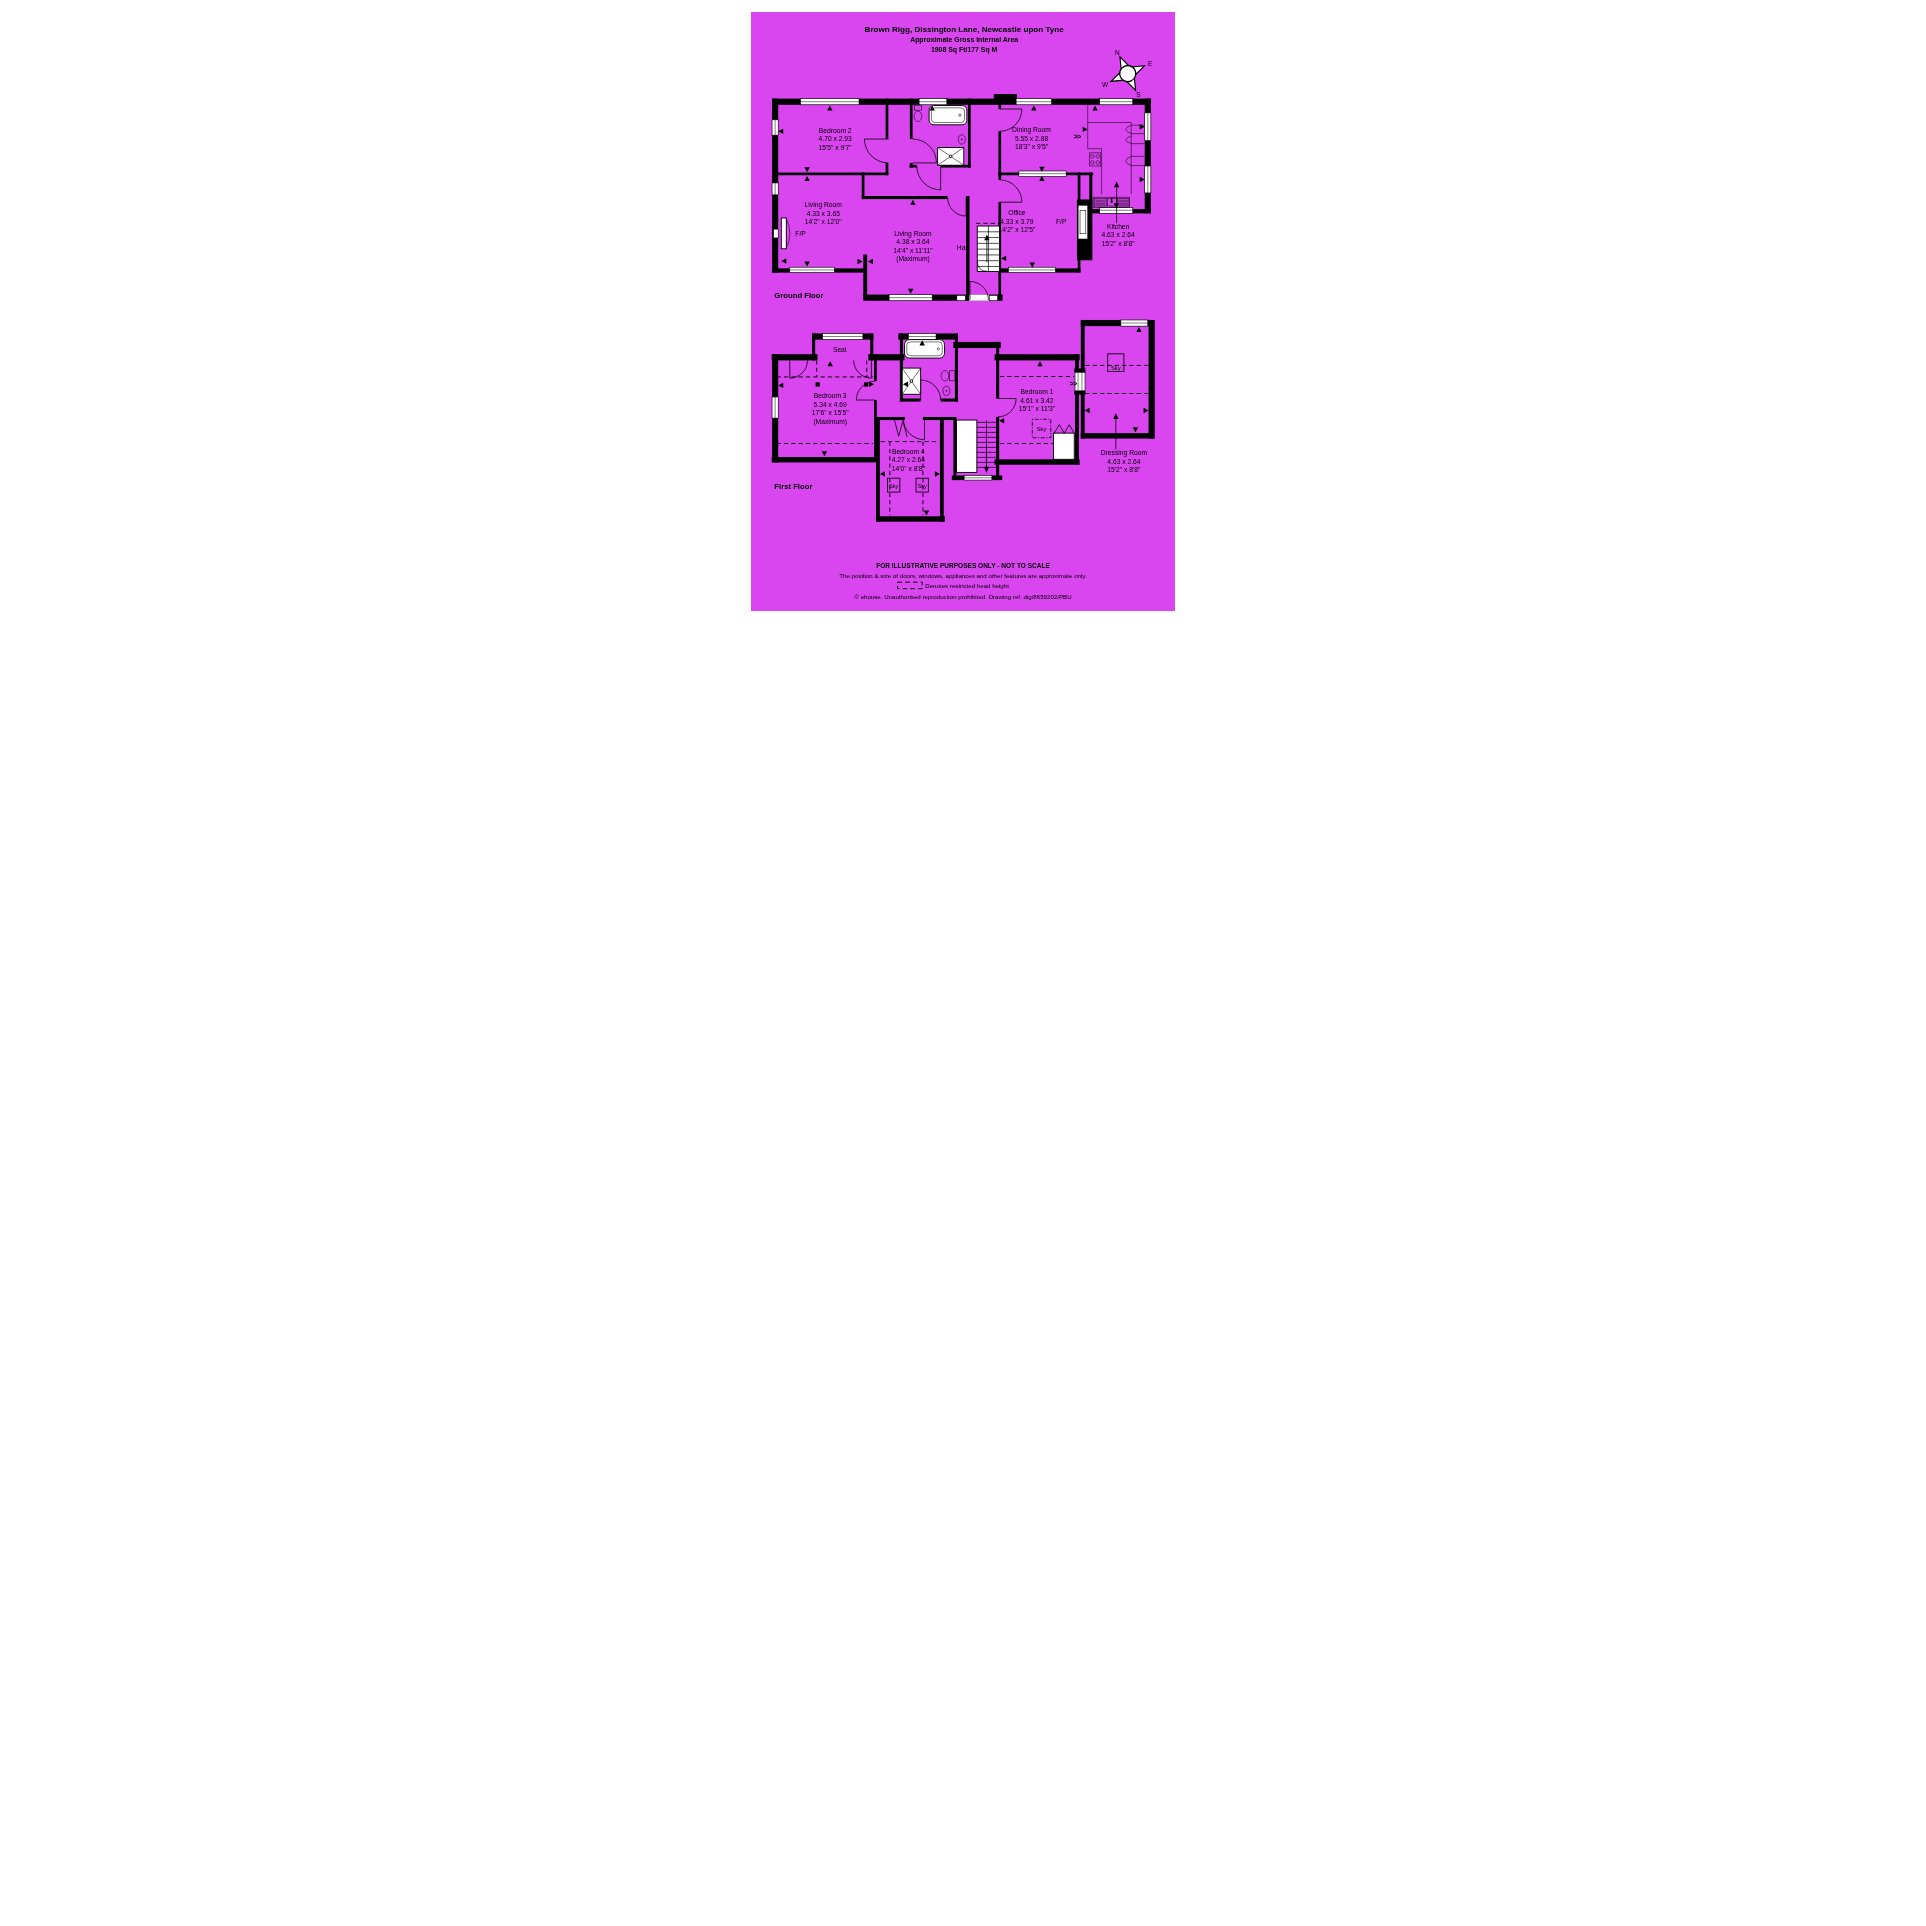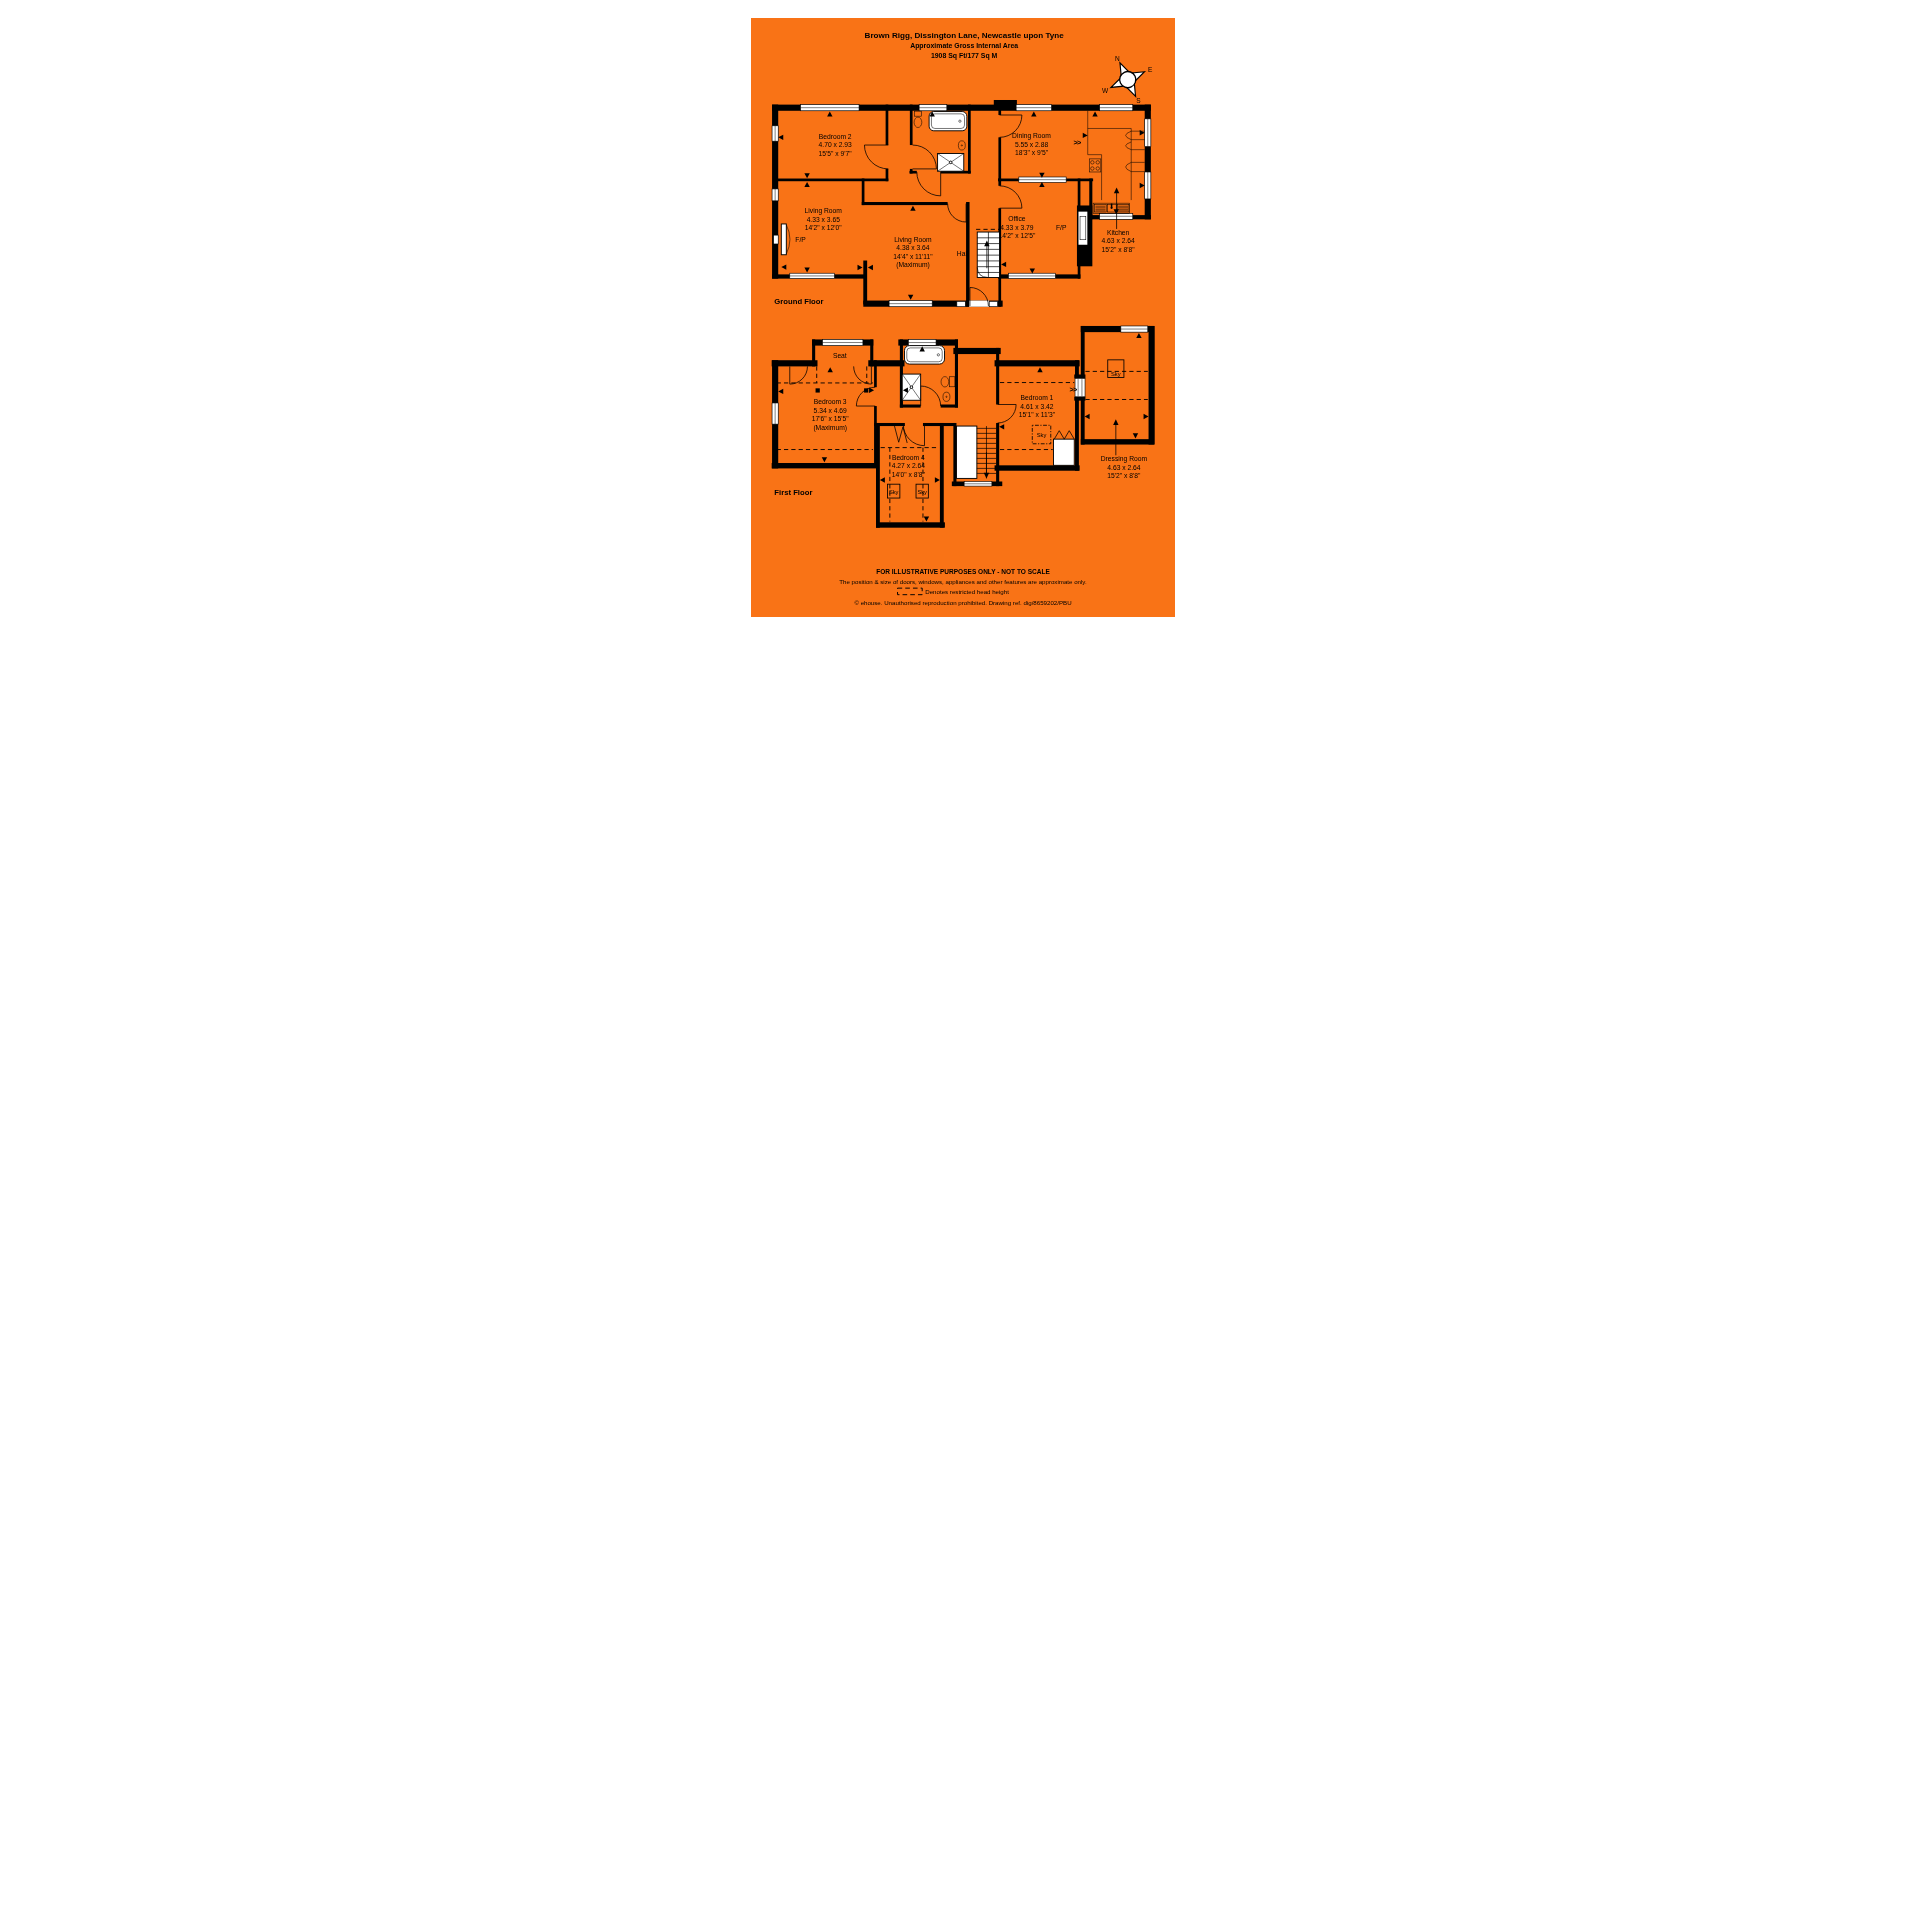--- a/index.html
+++ b/index.html
@@ -1,16 +1,16 @@
 <!DOCTYPE html>
 <html style="font-size:6.2px"><head>
 <meta charset="utf-8">
 <style>
   html,body{margin:0;padding:0;background:#ffffff;}
-  .page{width:424px;height:599px;margin:18px auto;background:#f97316;position:relative;}
+  .page{width:424px;height:599px;margin:12px auto;background:#d946ef;position:relative;}
   svg{display:block;}
   text{font-family:"Liberation Sans","DejaVu Sans",sans-serif;fill:#000;}
   .t-title1{font-size:21px;font-weight:bold;}
   .t-title2{font-size:18px;font-weight:bold;}
   .t-room{font-size:17.5px;}
   .t-small{font-size:15px;}
   .t-compass{font-size:17px;}
   .t-floor{font-size:20px;font-weight:bold;}
   .t-foot-b{font-size:17px;font-weight:bold;}
   .t-foot{font-size:16px;}

